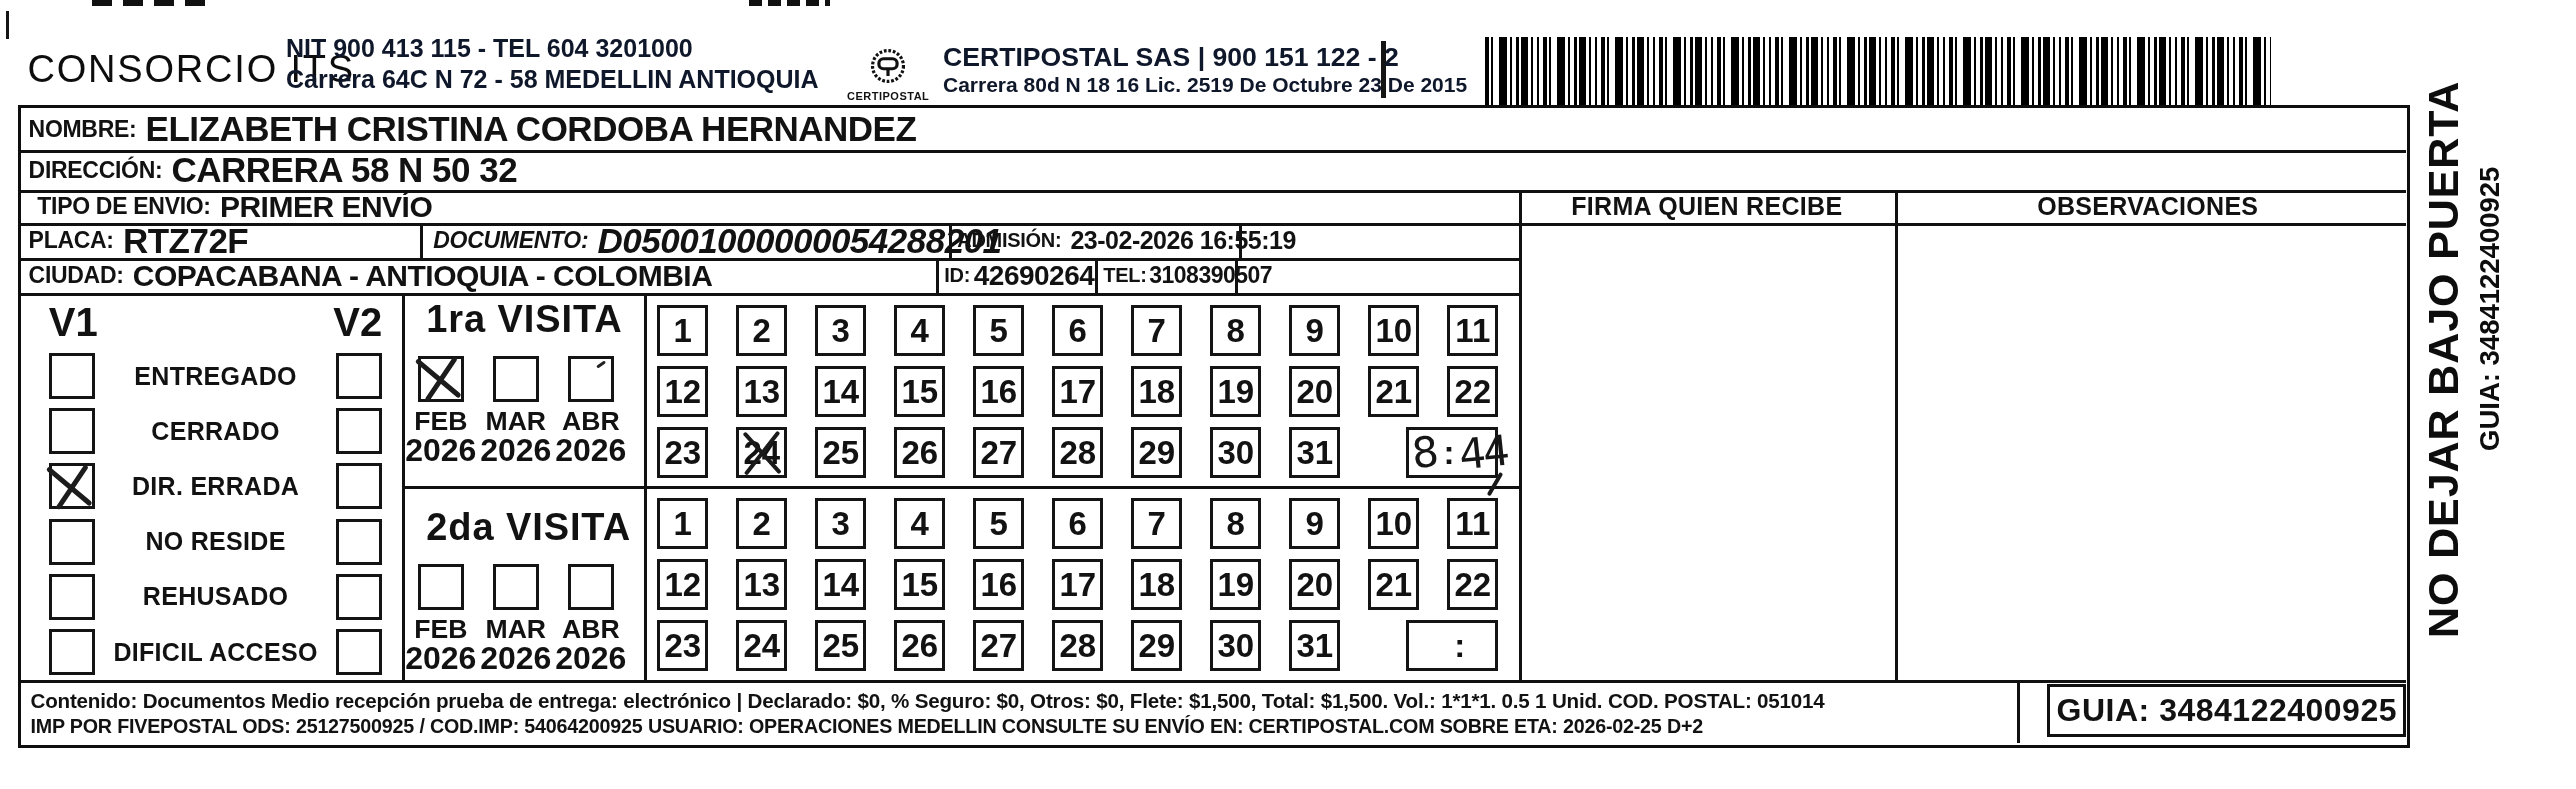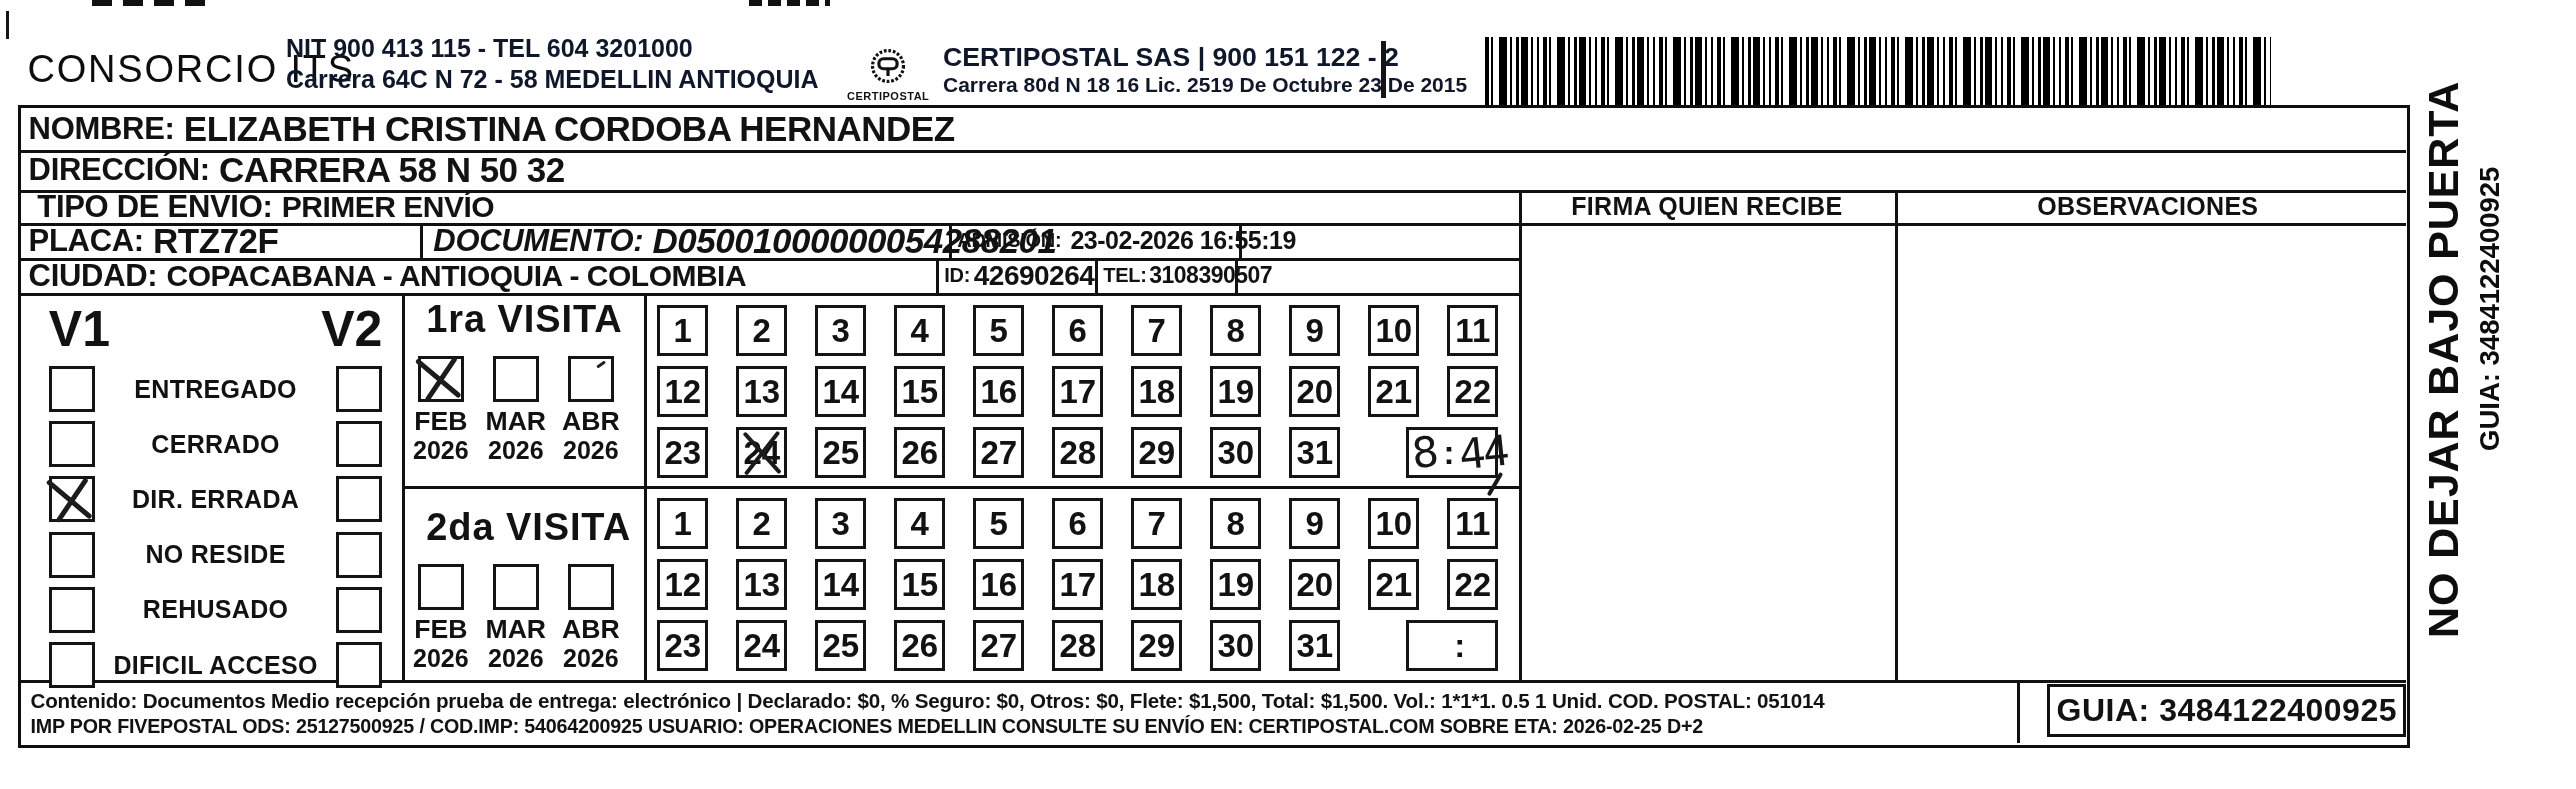--- a/index.html
+++ b/index.html
@@ -27,33 +27,33 @@
       #fff 22px 25px, #000 25px 26.6px, #fff 26.6px 31px, #000 31px 34px, #fff 34px 36px,
       #000 36px 43px, #fff 43px 46px, #000 46px 48px, #fff 48px 52px, #000 52px 54px, #fff 54px 58px); }
 
   
   .form { position:absolute; left:18.3px; top:105px; width:2392px; height:643px; border:3.7px solid #0e0e0e; background:#fff; }
   .hline { position:absolute; height:2.7px; background:#111; }
   .vline { position:absolute; width:2.7px; background:#111; }
 
   
   .frow { position:absolute; display:flex; align-items:center; white-space:nowrap; }
-  .flabel { font-weight:700; font-size:31px; letter-spacing:-0.3px; margin-right:9.2px; }
+  .flabel { font-weight:700; font-size:23px; letter-spacing:-0.3px; margin-right:9.2px; }
   .fvalue { font-weight:700; font-size:35px; letter-spacing:-0.5px; }
   .fvalue.mid { font-size:30px; }
   .fvalue.sm  { font-size:26px; }
 
   
   .panel-head { position:absolute; display:flex; align-items:center; justify-content:center;
     font-weight:700; font-size:25px; letter-spacing:0.3px; }
 
   
   .vbox { position:absolute; left:0; top:185px; width:381px; height:387px; }
   .vheader { display:flex; justify-content:space-between; padding:7.3px 20px 0 27.5px;
-    font-size:50px; font-weight:700; }
+    font-size:40px; font-weight:700; }
   .opts { display:flex; flex-direction:column; gap:8.2px; padding:7.3px 20px 0 27.5px; }
   .opt-row { display:flex; align-items:center; height:47px; }
   .cb { width:46px; height:46px; border:3.7px solid #141414; background:#fff; position:relative; flex:0 0 auto; }
   .opt-label { flex:1; text-align:center; font-size:25px; font-weight:700; letter-spacing:0.3px; }
 
   
   .checked::before, .checked::after { content:''; position:absolute; left:50%; width:4.6px;
     background:#1c1c1c; border-radius:2.7px; }
   .checked::before { top:-14%; height:130%; transform:translateX(-50%) rotate(34deg); }
   .checked::after  { top:-22%; height:142%; left:44%; transform:translateX(-50%) rotate(-50deg); }
@@ -61,21 +61,21 @@
   
   .visitbox { position:absolute; left:381px; width:242px; height:193px; padding-top:5px; }
   .visitbox.second { top:378px; padding-top:20px; }
   .vtitle { font-size:38px; font-weight:700; letter-spacing:0.9px; margin-left:24px; white-space:nowrap; }
   .months { display:flex; gap:22px; margin:14.7px 0 0 12px; }
   .month { display:flex; flex-direction:column; align-items:center; width:53px; position:relative; }
   .mcb { width:46px; height:46px; border:3.7px solid #141414; background:#fff; position:relative; }
   .month.stray .mcb::before { content:''; position:absolute; right:4.6px; top:4.6px; width:10px; height:2.7px;
     background:#222; transform:rotate(-35deg); border-radius:1.8px; }
   .mlabel { font-size:26.6px; font-weight:700; margin-top:6.4px; line-height:27.5px; }
-  .myear  { font-size:25px; font-weight:700; line-height:28px; }
+  .myear  { font-size:32px; font-weight:700; line-height:28px; }
 
   
   .daygrid { position:absolute; left:623px; width:875px; height:193px; display:grid;
     grid-template-columns:repeat(11,51px); grid-template-rows:repeat(3,51px);
     column-gap:28px; row-gap:10px; padding:12px 0 0 13px; }
   .daygrid.second { top:378px; }
   .day-cell { border:3.7px solid #141414; display:flex; align-items:center; justify-content:center;
     font-size:33px; font-weight:700; position:relative; background:#fff; }
   .day-cell.marked::before, .day-cell.marked::after { content:''; position:absolute; left:50%; top:-10%;
     height:120%; width:3.7px; background:#1b1b1b; border-radius:1.8px; }

